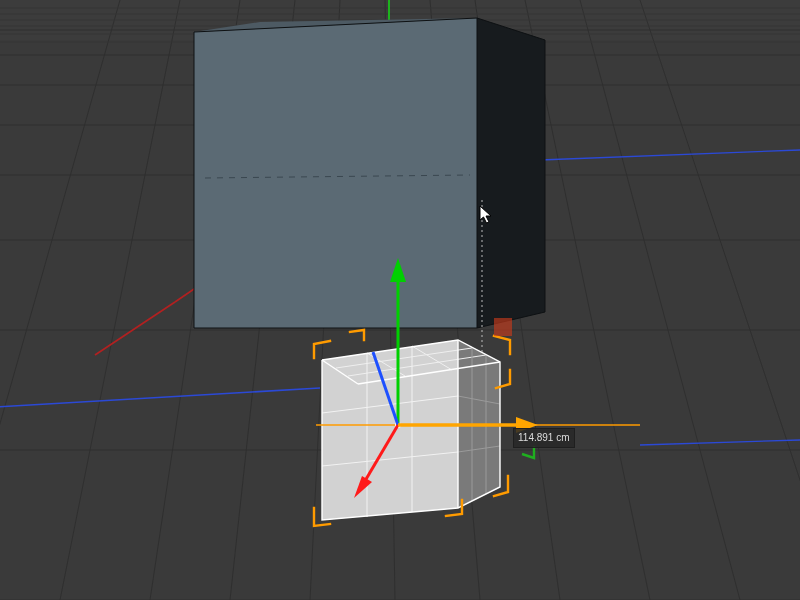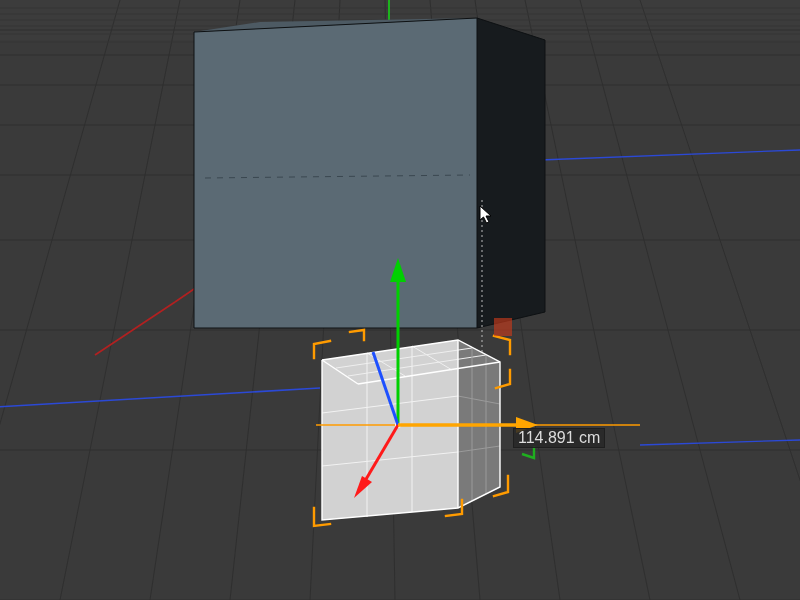--- a/index.html
+++ b/index.html
@@ -26,21 +26,21 @@
     position: absolute;
     width: 14px;
     height: 20px;
     pointer-events: none;
   }
   .measure-label {
     position: absolute;
     background: rgba(40,40,40,0.85);
     border: 1px solid #1f1f1f;
     color: #dcdcdc;
-    font-size: 16px;
+    font-size: 10px;
     padding: 2px 4px;
     line-height: 14px;
     white-space: nowrap;
   }
 </style>
 </head>
 <body>
 
 <div class="viewport">
 

